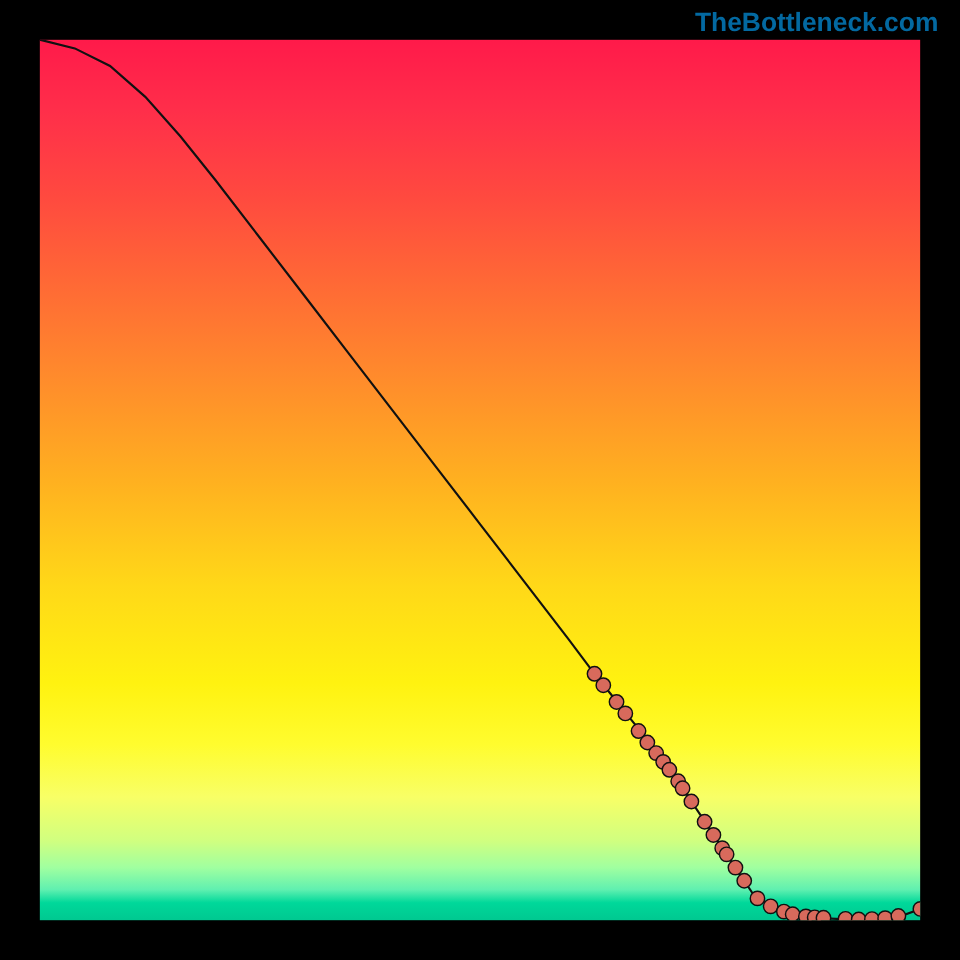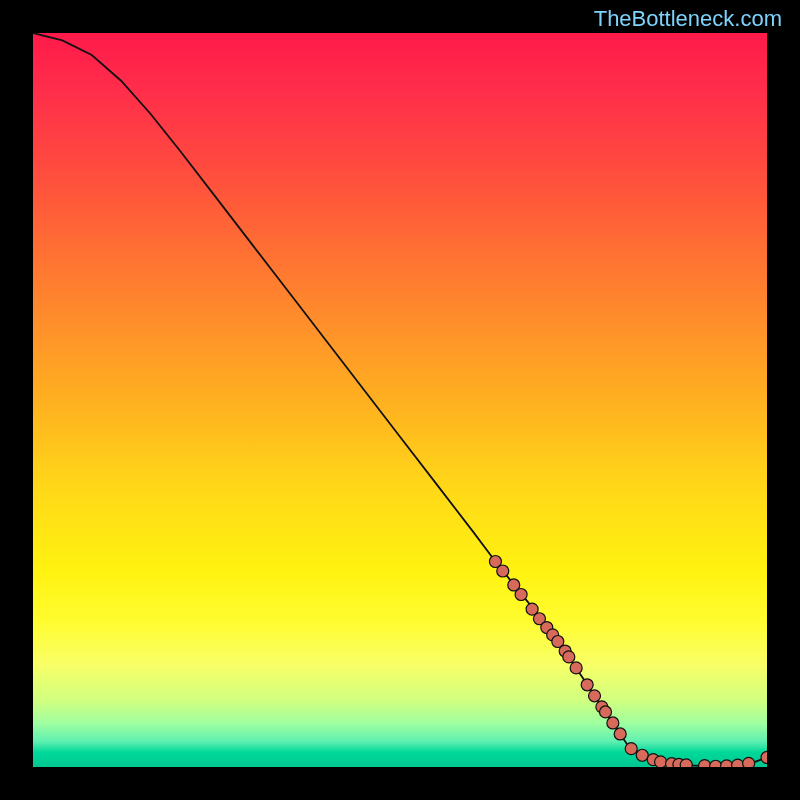--- a/index.html
+++ b/index.html
@@ -8,23 +8,23 @@
     height: 800px;
     background: #000;
     font-family: Arial, sans-serif;
     position: relative;
     overflow: hidden;
   }
   .watermark {
     position: absolute;
     top: 6px;
     right: 18px;
-    color: #7dd3fc;
+    color: #0369a1;
     font-size: 22px;
-    font-weight: normal;
+    font-weight: bold;
     z-index: 20;
   }
   .plot-area {
     position: absolute;
     left: 33px;
     top: 33px;
     width: 734px;
     height: 734px;
     overflow: hidden;
   }

